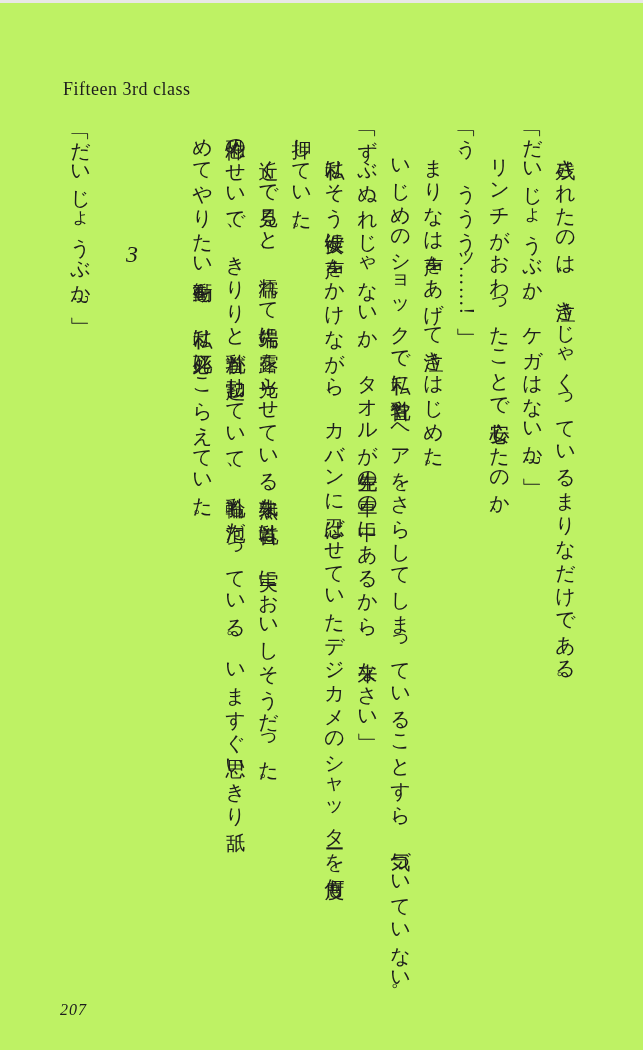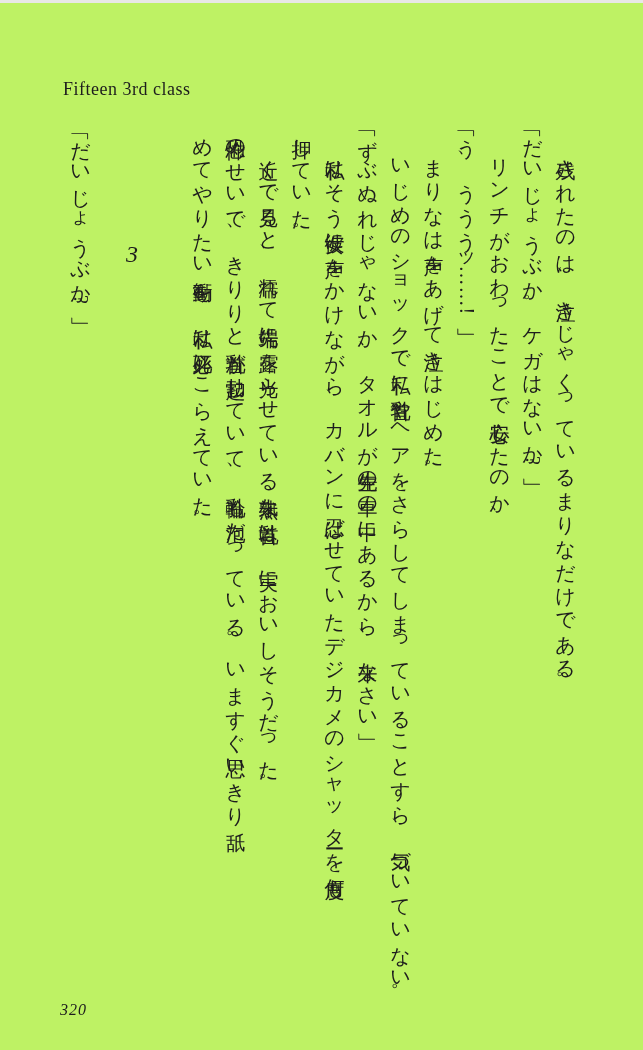--- a/index.html
+++ b/index.html
@@ -90,15 +90,15 @@
     <p class="line">押していた。</p>
     <p class="line indent">近くで見ると、濡れて先端に露を光らせている未熟な乳首は、実においしそうだった。</p>
     <p class="line">恐怖のせいで、きりりと乳首が勃起していて、乳輪も泡だっている。いますぐ思いきり舐</p>
     <p class="line">めてやりたい衝動を、私は必死にこらえていた。</p>
   </div>
 
   <div class="section-number">3</div>
 
   <div class="section-quote">「だいじょうぶか?」</div>
 
-  <div class="page-number">320</div>
+  <div class="page-number">207</div>
 
 </div>
 
 </body></html>

